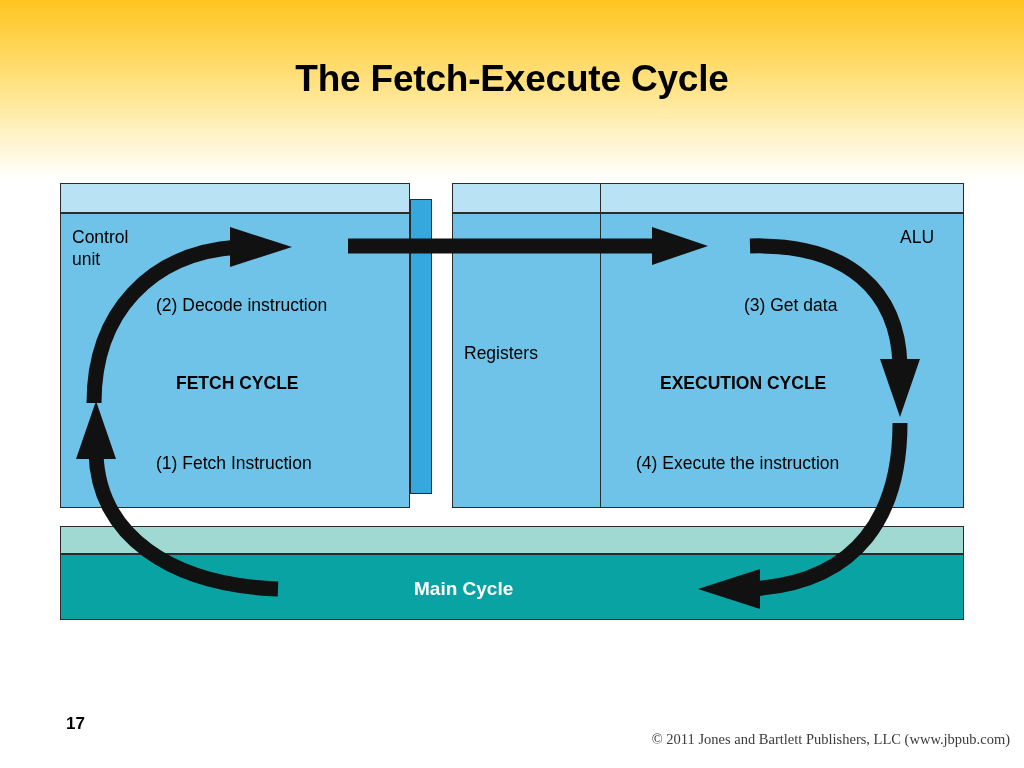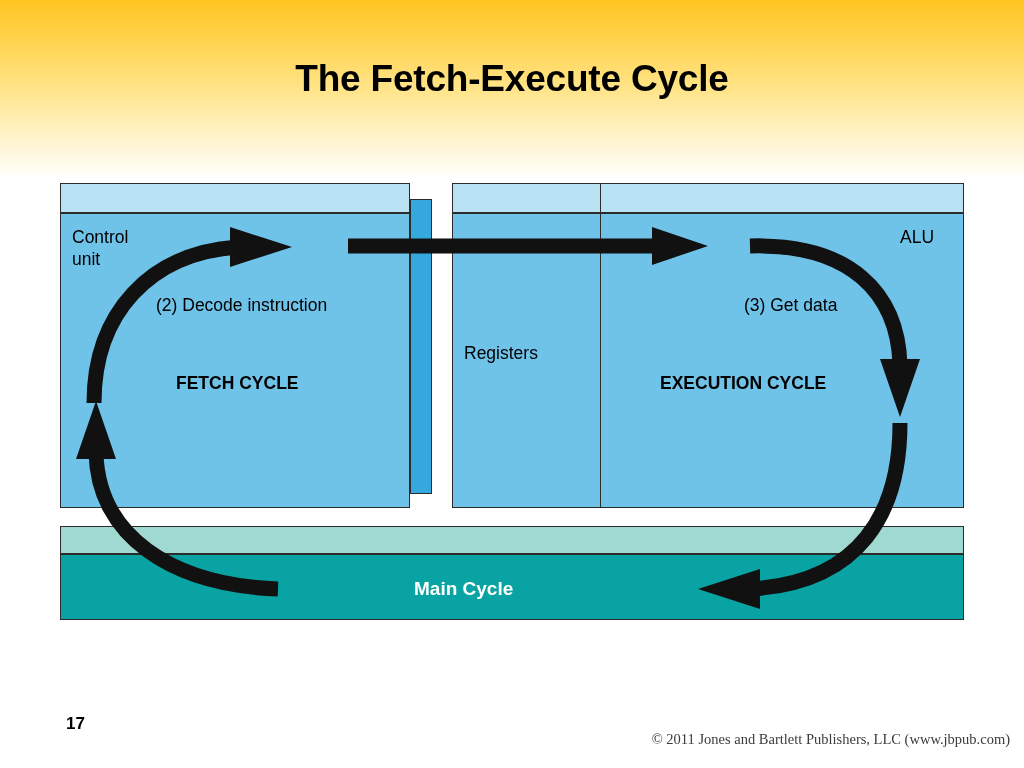--- a/index.html
+++ b/index.html
@@ -187,21 +187,23 @@
     <div class="lbl" style="left:96px; top:112px;">(2) Decode instruction</div>
 
     <div class="lbl" style="left:684px; top:112px;">(3) Get data</div>
 
     <div class="lbl" style="left:404px; top:160px;">Registers</div>
 
     <div class="lbl bold" style="left:116px; top:190px;">FETCH CYCLE</div>
 
     <div class="lbl bold" style="left:572px; top:190px;margin-left:28px;">EXECUTION CYCLE</div>
 
-
+    <div class="lbl" style="left:96px; top:270px;">(1) Fetch Instruction</div>
+
+    <div class="lbl" style="left:576px; top:270px;">(4) Execute the instruction</div>
 
     <div class="lbl white" style="left:354px; top:394px;">Main Cycle</div>
 
   </div>
 
 
   <div class="page-num">17</div>
 
   <div class="copyright">© 2011 Jones and Bartlett Publishers, LLC (www.jbpub.com)</div>
 

